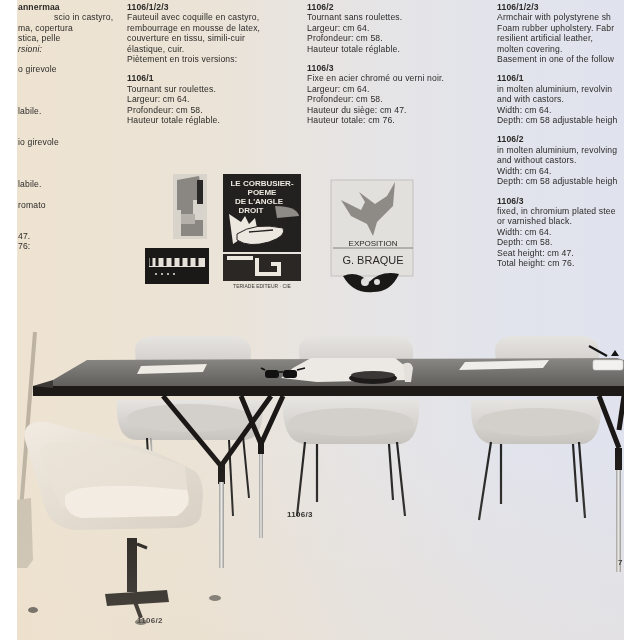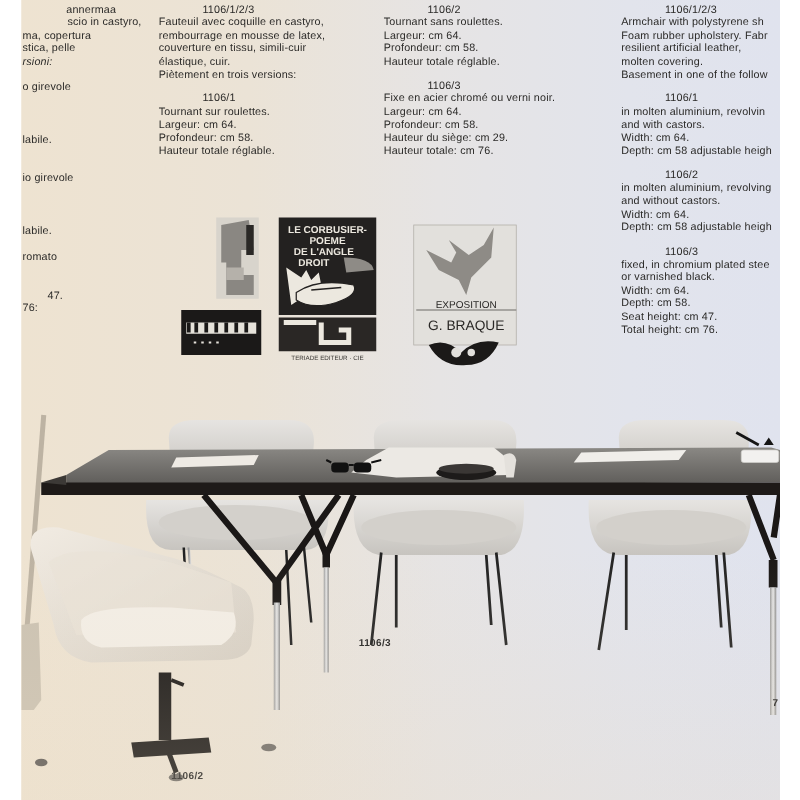--- a/index.html
+++ b/index.html
@@ -17,21 +17,21 @@
     content: ""; position: absolute; left: 0; right: 0; bottom: 0; height: 200px;
     background: linear-gradient(180deg, rgba(0,0,0,0) 0%, rgba(235,220,196,0.25) 100%);
     pointer-events: none;
   }
   .col {
     position: absolute; top: 2px;
     font-size: 8.6px; line-height: 10.4px; color: #2b2a28;
     white-space: nowrap; letter-spacing: 0.15px;
   }
   .col p { margin: 0; }
-  .col .hd { font-weight: normal; padding-left: 35px; }
+  .col .hd { font-weight: bold; }
   .col .gap { height: 9px; }
   .col-it { left: 1px; }
   .col-fr { left: 110px; }
   .col-fr2 { left: 290px; }
   .col-en { left: 480px; }
   .posters { position: absolute; left: 120px; top: 170px; width: 300px; height: 140px; }
   .photo { position: absolute; left: 0; top: 320px; width: 607px; height: 320px; }
   .caption {
     position: absolute; font-size: 8px; font-weight: bold; color: #222;
     letter-spacing: 0.3px;
@@ -58,21 +58,21 @@
       <p style="min-height: 10.4px;"></p>
       <p style="min-height: 10.4px;">io girevole</p>
       <p style="min-height: 10.4px;"></p>
       <p style="min-height: 10.4px;"></p>
       <p style="min-height: 10.4px;"></p>
       <p style="min-height: 10.4px;">labile.</p>
       <p style="min-height: 10.4px;"></p>
       <p style="min-height: 10.4px;">romato</p>
       <p style="min-height: 10.4px;"></p>
       <p style="min-height: 10.4px;"></p>
-      <p style="min-height: 10.4px; padding-left: 20px;">47.</p>
+      <p style="min-height: 10.4px;">47.</p>
       <p style="min-height: 10.4px;">76:</p>
     </div>
 
   <div class="col col-fr">
     <p class="hd">1106/1/2/3</p>
     <p>Fauteuil avec coquille en castyro,</p>
     <p>rembourrage en mousse de latex,</p>
     <p>couverture en tissu, simili-cuir</p>
     <p>élastique, cuir.</p>
     <p>Piètement en trois versions:</p>
@@ -88,21 +88,21 @@
     <p class="hd">1106/2</p>
     <p>Tournant sans roulettes.</p>
     <p>Largeur: cm 64.</p>
     <p>Profondeur: cm 58.</p>
     <p>Hauteur totale réglable.</p>
     <div class="gap"></div>
     <p class="hd">1106/3</p>
     <p>Fixe en acier chromé ou verni noir.</p>
     <p>Largeur: cm 64.</p>
     <p>Profondeur: cm 58.</p>
-    <p>Hauteur du siège: cm 29.</p>
+    <p>Hauteur du siège: cm 47.</p>
     <p>Hauteur totale: cm 76.</p>
   </div>
 
   <div class="col col-en">
     <p class="hd">1106/1/2/3</p>
     <p>Armchair with polystyrene sh</p>
     <p>Foam rubber upholstery. Fabr</p>
     <p>resilient artificial leather,</p>
     <p>molten covering.</p>
     <p>Basement in one of the follow</p>

